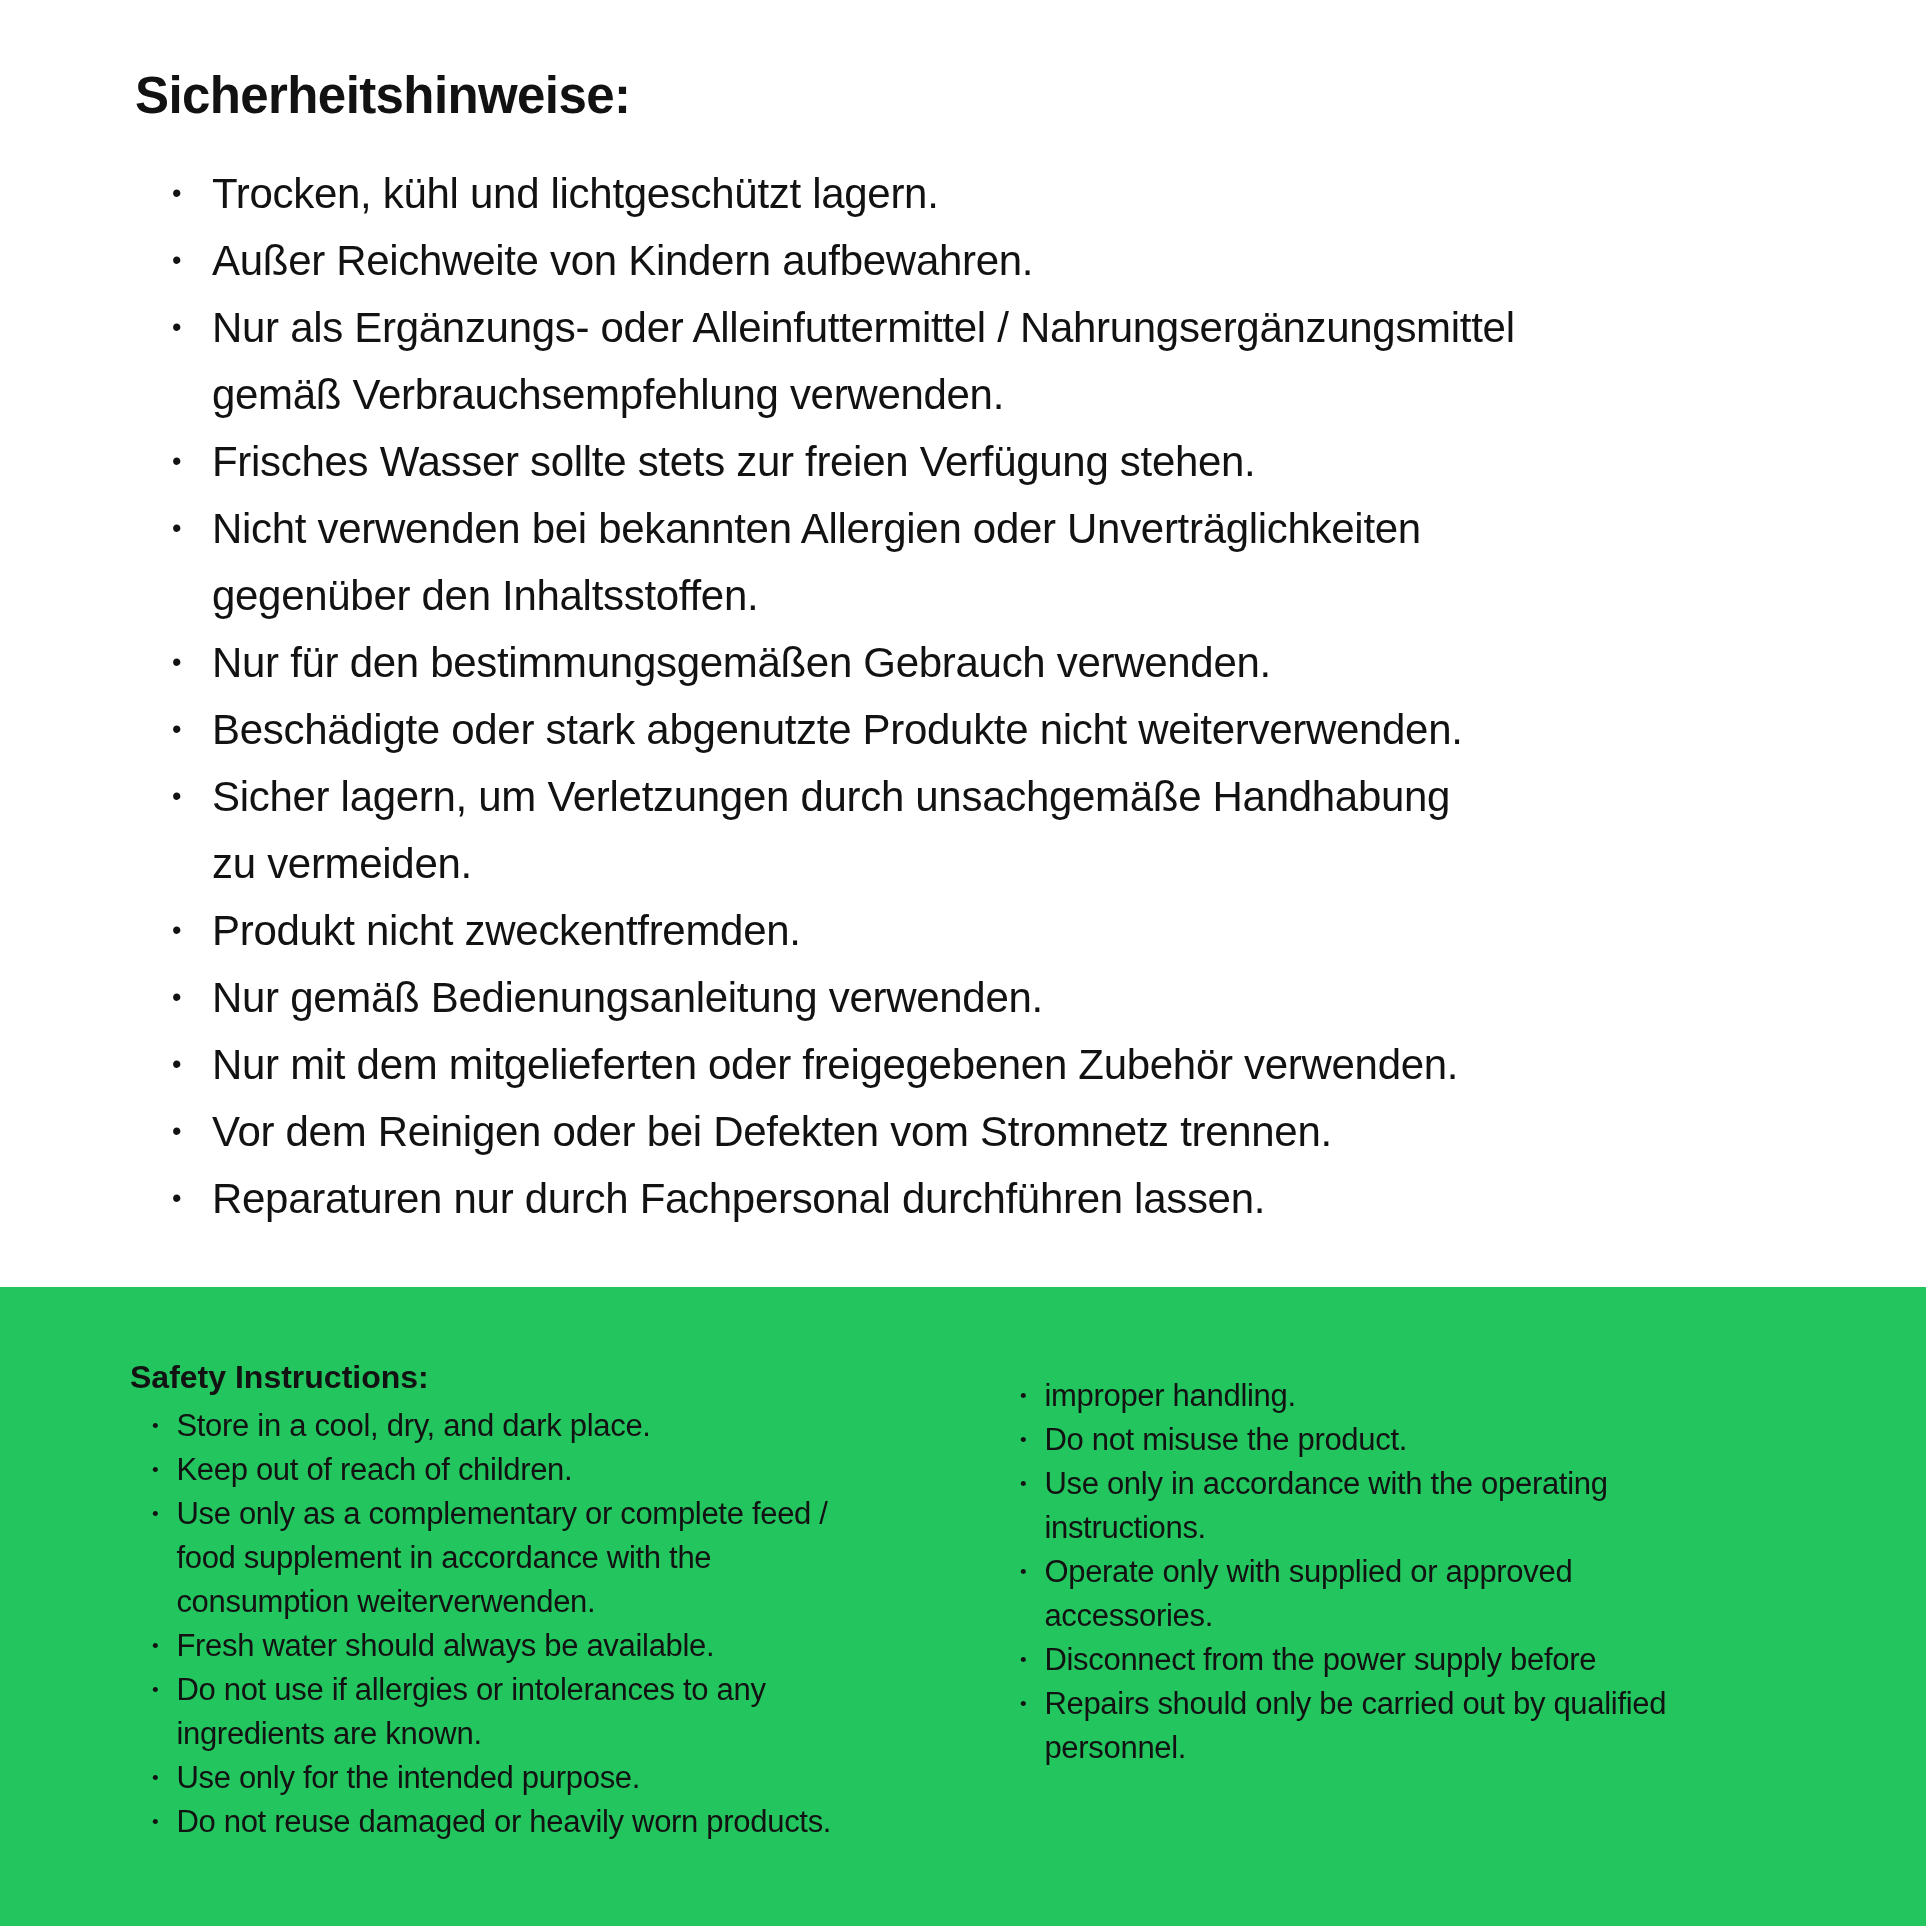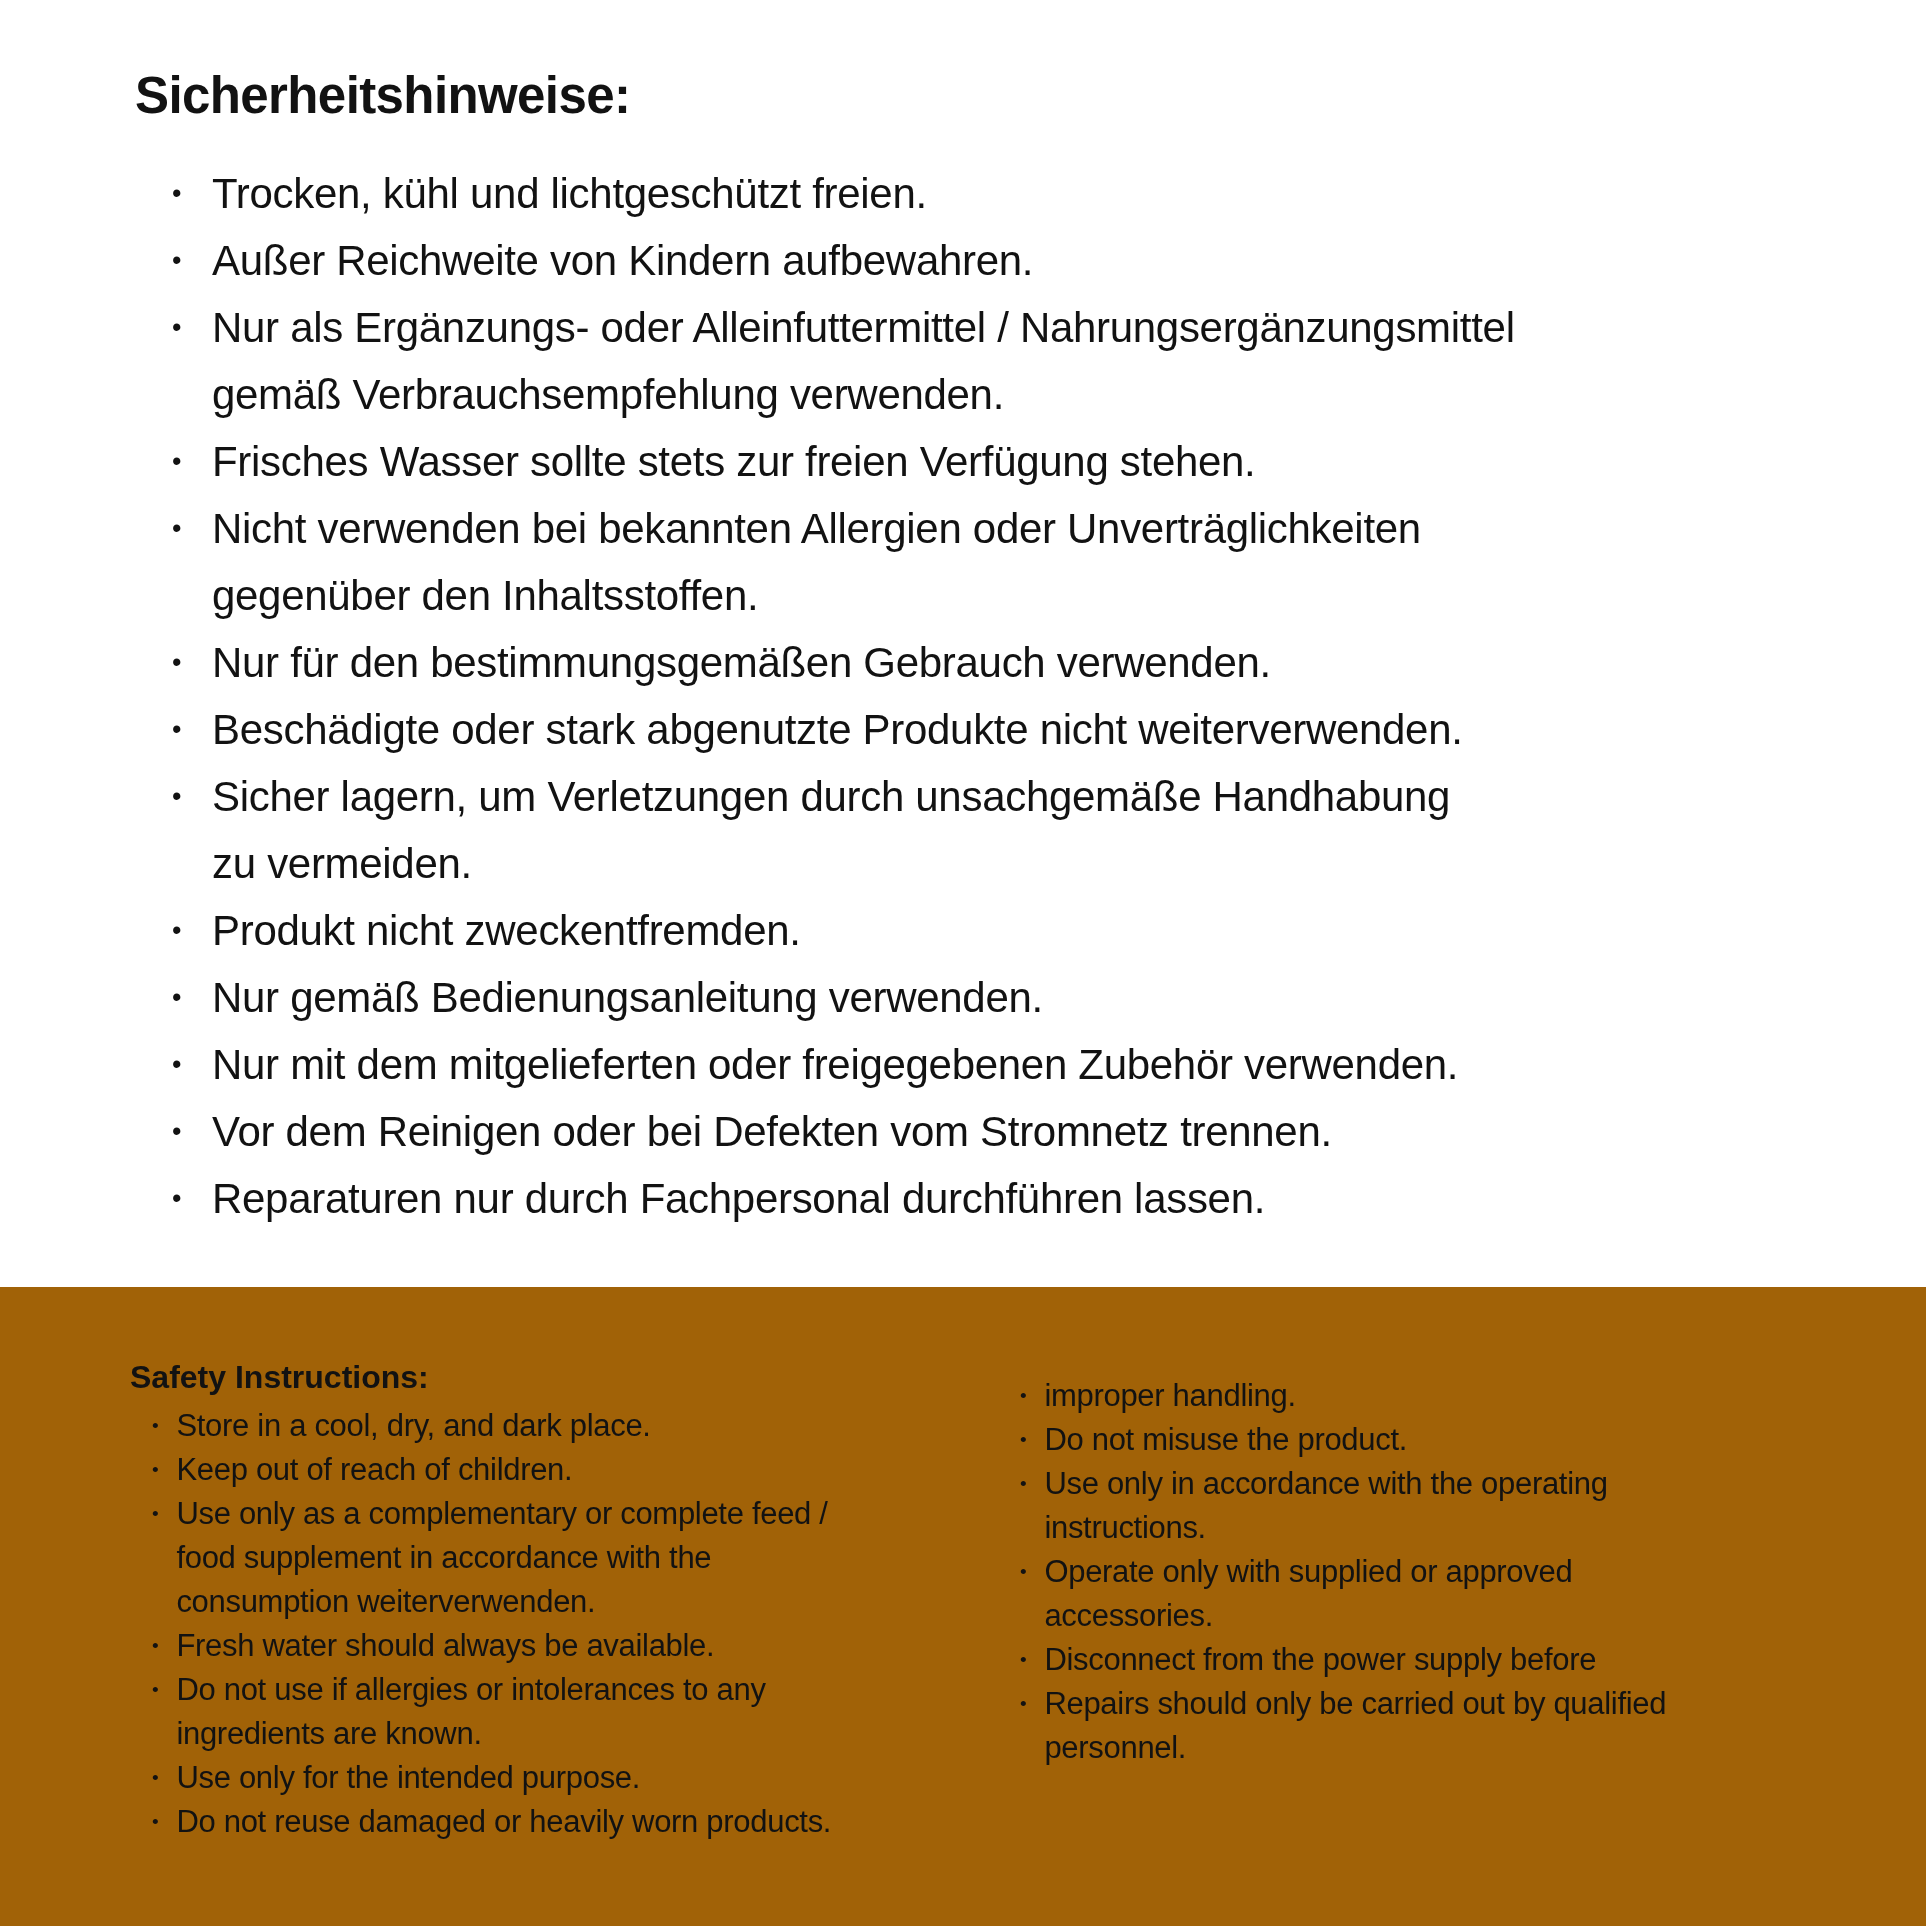--- a/index.html
+++ b/index.html
@@ -42,21 +42,21 @@
     display: block;
     font-size: 42px;
     line-height: 67px;
     letter-spacing: -0.3px;
   }
 
   
   .section-en {
     position: relative;
     height: 639px;
-    background: #a16207;
+    background: #22c55e;
   }
   .col { position: absolute; }
   .col-left  { left: 130px;  top: 72px; width: 860px; }
   .col-right { left: 1020px; top: 87px; width: 899px; }
   .section-en h2 {
     margin: 0;
     font-size: 32px;
     line-height: 36px;
     font-weight: 700;
   }
@@ -84,21 +84,21 @@
 <body>
 
 <div class="page">
 
   <section class="section-de">
     <h1>Sicherheitshinweise:</h1>
     <ul>
       <li class="de-item">
         <span class="de-bullet">•</span>
         <span class="de-lines">
-            <span class="line">Trocken, kühl und lichtgeschützt freien.</span>
+            <span class="line">Trocken, kühl und lichtgeschützt lagern.</span>
           </span>
       </li>
       <li class="de-item">
         <span class="de-bullet">•</span>
         <span class="de-lines">
             <span class="line">Außer Reichweite von Kindern aufbewahren.</span>
           </span>
       </li>
       <li class="de-item">
         <span class="de-bullet">•</span>

